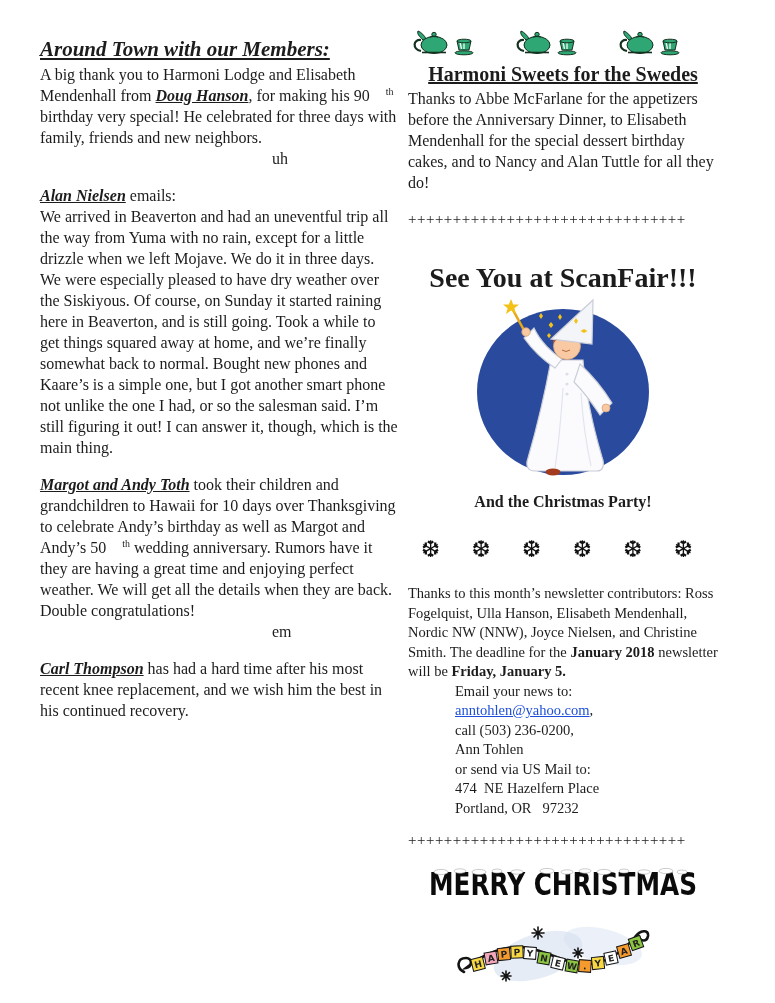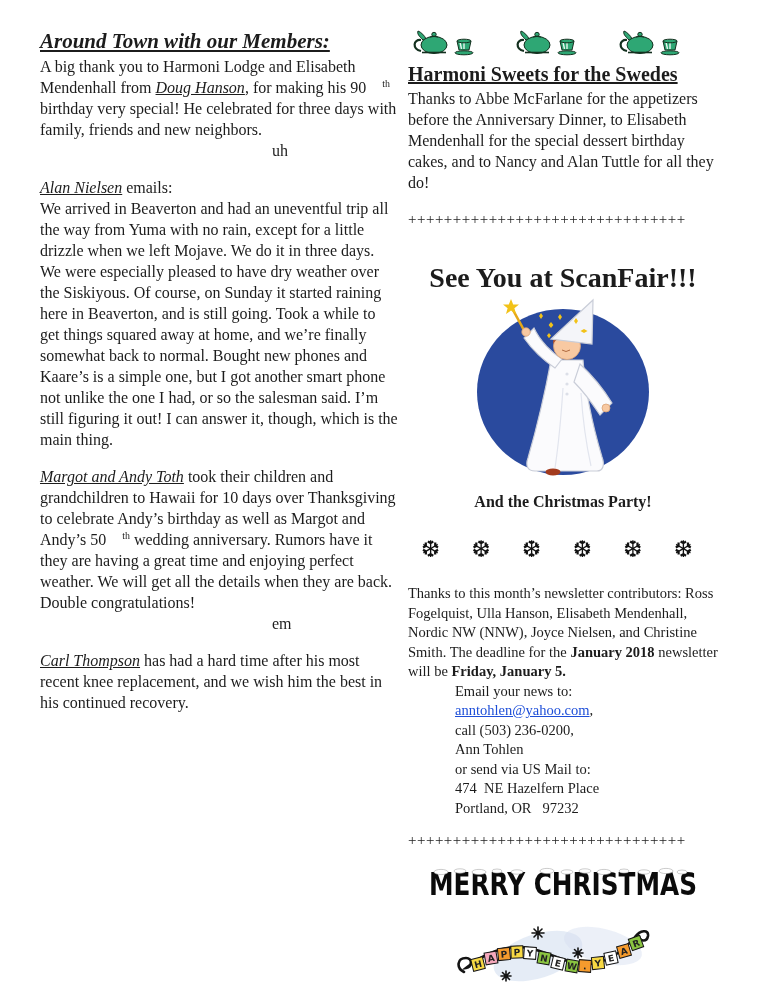--- a/index.html
+++ b/index.html
@@ -2,32 +2,32 @@
 <html><head>
 <meta charset="utf-8">
 <style>
   * { box-sizing: border-box; }
   html,body { margin:0; padding:0; background:#ffffff; }
   .page {
     position:relative; width:775px; height:1003px; background:#ffffff;
     font-family:"Liberation Serif","DejaVu Serif",serif; color:#1c1c1c;
     overflow:hidden;
   }
-  .col-left  { position:absolute; left:40px;  top:28px; width:358px; font-size:16px; line-height:21px; }
+  .col-left  { position:absolute; left:40px;  top:36px; width:358px; font-size:16px; line-height:21px; }
   .col-right { position:absolute; left:408px; top:30px; width:310px; font-size:16px; line-height:21px; }
 
   .col-left h2 { font-size:21px; line-height:26px; font-weight:bold; font-style:italic;
                  text-decoration:underline; margin:0 0 2px 0; }
   .col-right h2 { font-size:20px; line-height:24px; font-weight:bold;
-                  text-decoration:underline; margin:5px 0 2px 0; }
+                  text-decoration:underline; margin:5px 0 2px 0;text-align:center; }
   p { margin:0; }
   .initials { padding-left:232px; }
   .section-gap { margin-top:16px; }
 
-  .seg-name { font-weight:normal; font-style:italic; text-decoration:underline; }
+  .seg-name { font-weight:bold; font-style:italic; text-decoration:underline; }
   .seg-sup  { vertical-align:super; font-size:0.62em; line-height:0;margin-left:16px; }
   .seg-b    { font-weight:bold; }
   a.seg-link, .seg-link { color:#1d4ed8; text-decoration:underline; cursor:pointer; }
 
   .teapots { display:flex; justify-content:space-between; width:272px; margin:0 0 2px 2px; }
   .plus-row { font-size:15px; letter-spacing:0.5px; margin-top:16px; white-space:nowrap; }
   .scanfair { font-size:28px; line-height:32px; font-weight:bold; text-align:center; margin:32px 0 2px 0; }
   .starboy  { text-align:center; margin-top:4px; }
   .party    { font-size:16px; line-height:30px; font-weight:bold; text-align:center; margin-top:2px; }
   .snowflakes { font-family:"DejaVu Sans",sans-serif; font-size:23px; text-align:center;

